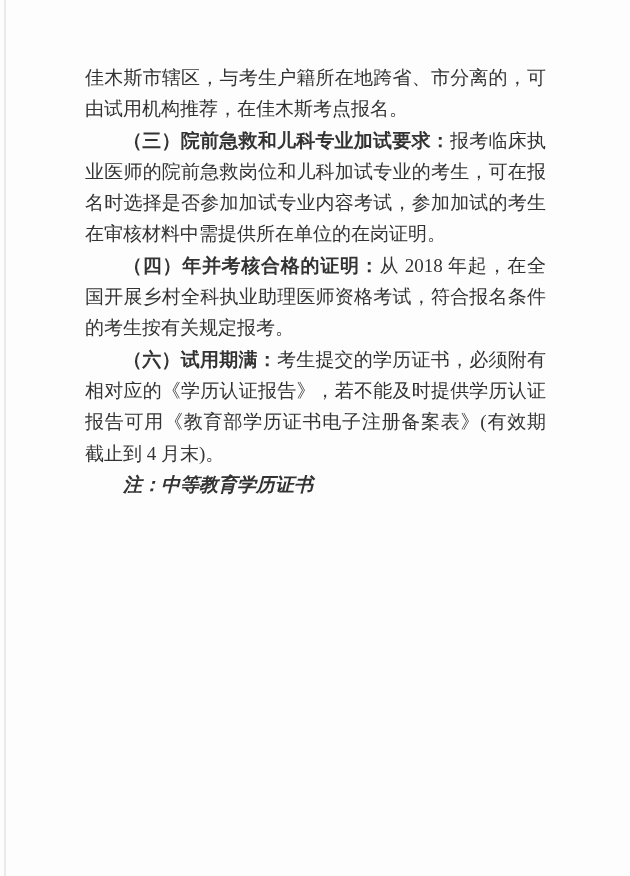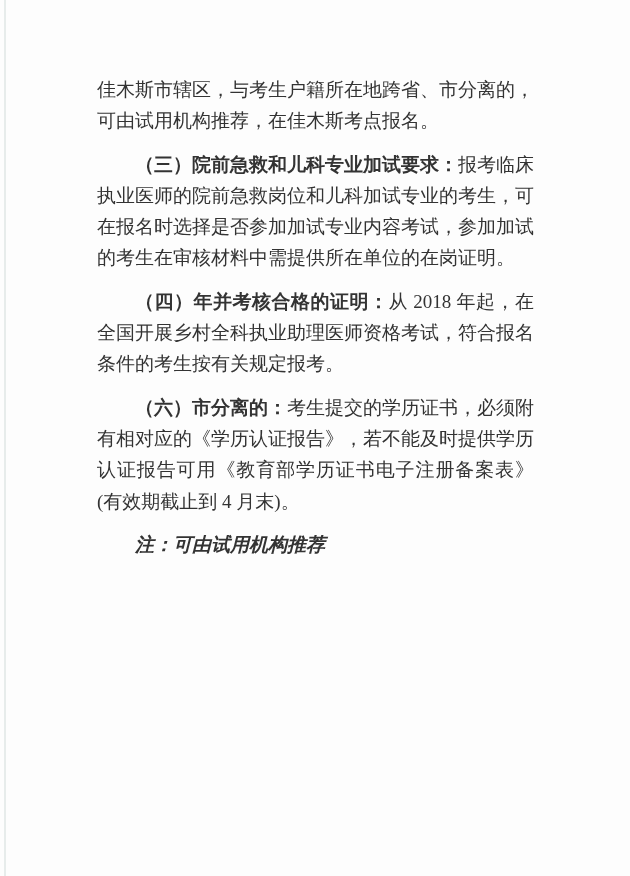--- a/index.html
+++ b/index.html
@@ -32,21 +32,21 @@
     top: 62px;
     width: 461px;
     font-family: "Liberation Serif", "DejaVu Serif", serif;
     font-size: 19px;
     line-height: 31.3px;
     color: #333333;
     text-align: justify;
     text-justify: inter-ideograph;
   }
   .text-block p {
-    margin: 12px;
+    margin: 0;
     padding: 0;
   }
   .text-block p.indent {
     text-indent: 2em;
   }
   .seg-normal {
     font-weight: normal;
     font-style: normal;
   }
   .seg-bold {
@@ -60,16 +60,16 @@
 </style>
 </head>
 <body>
 
 <div class="page">
   <div class="scan-edge"></div>
   <div class="text-block">
       <p class=""><span class="seg-normal">佳木斯市辖区，与考生户籍所在地跨省、市分离的，可由试用机构推荐，在佳木斯考点报名。</span></p>
       <p class="indent"><span class="seg-bold">（三）院前急救和儿科专业加试要求：</span><span class="seg-normal">报考临床执业医师的院前急救岗位和儿科加试专业的考生，可在报名时选择是否参加加试专业内容考试，参加加试的考生在审核材料中需提供所在单位的在岗证明。</span></p>
       <p class="indent"><span class="seg-bold">（四）年并考核合格的证明：</span><span class="seg-normal">从 2018 年起，在全国开展乡村全科执业助理医师资格考试，符合报名条件的考生按有关规定报考。</span></p>
-      <p class="indent"><span class="seg-bold">（六）市分离的：</span><span class="seg-normal">考生提交的学历证书，必须附有相对应的《学历认证报告》，若不能及时提供学历认证报告可用《教育部学历证书电子注册备案表》(有效期截止到 4 月末)。</span></p>
-      <p class="indent"><span class="seg-bold-italic">注：可由试用机构推荐</span></p>
+      <p class="indent"><span class="seg-bold">（六）试用期满：</span><span class="seg-normal">考生提交的学历证书，必须附有相对应的《学历认证报告》，若不能及时提供学历认证报告可用《教育部学历证书电子注册备案表》(有效期截止到 4 月末)。</span></p>
+      <p class="indent"><span class="seg-bold-italic">注：中等教育学历证书</span></p>
     </div>
 </div>
 
 </body></html>

